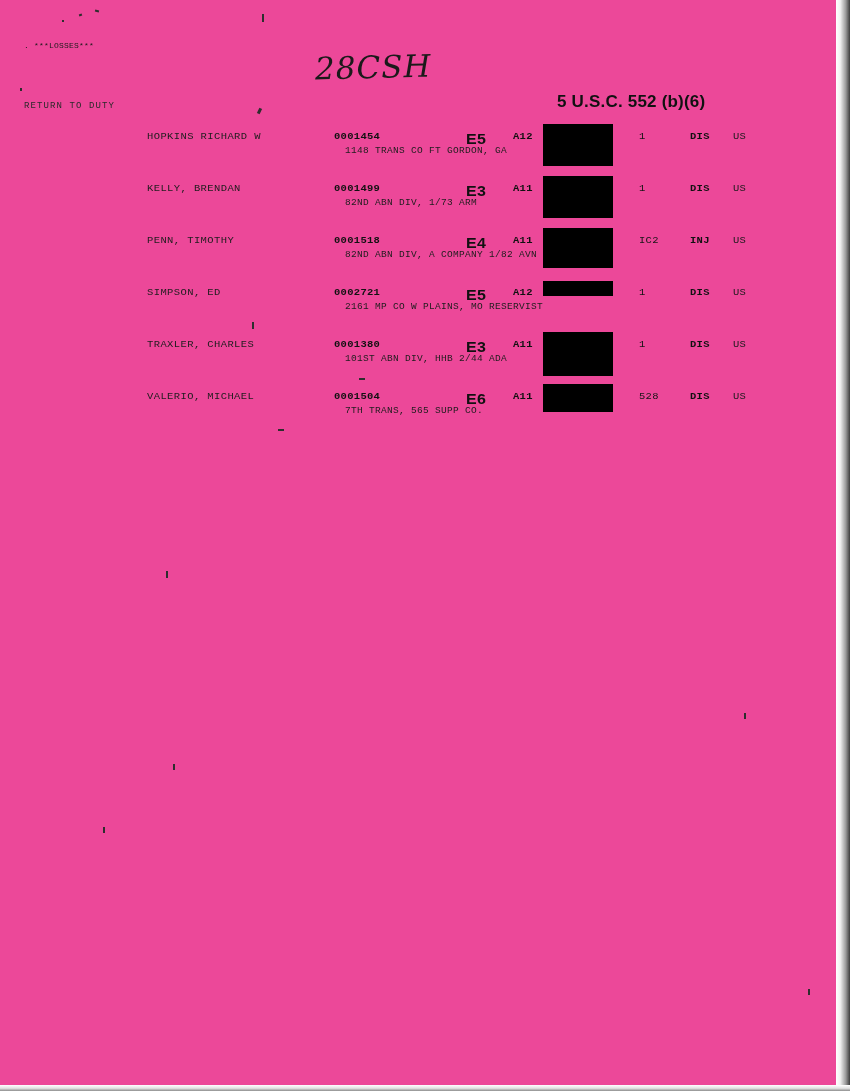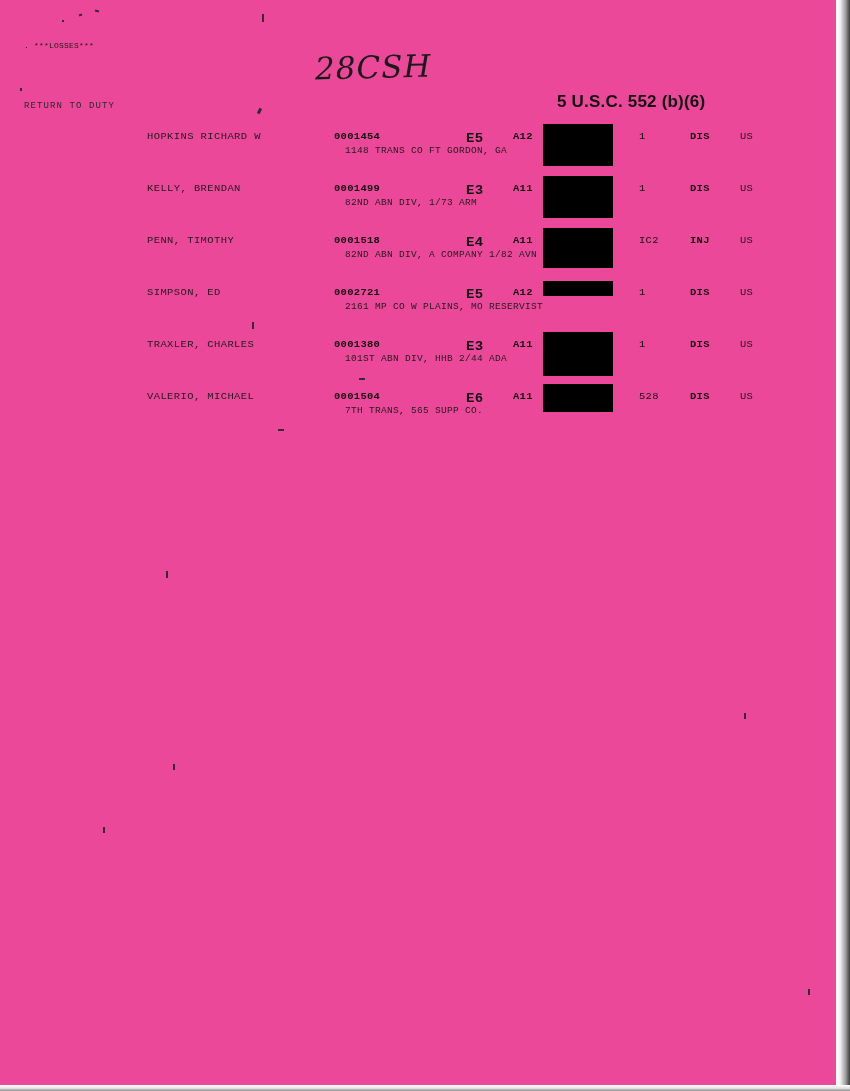--- a/index.html
+++ b/index.html
@@ -117,22 +117,22 @@
     font-size: 10.5px;
     font-weight: bold;
     letter-spacing: 0.3px;
     color: #111111;
     transform: scaleY(0.94);
   }
   .r-grade {
     position: absolute;
     left: 466px;
     top: 4px;
-    font-family: Liberation Mono, monospace;
-    font-size: 14px;
+    font-family: Liberation Sans, sans-serif;
+    font-size: 16px;
     font-weight: bold;
     letter-spacing: 0.3px;
     color: #111111;
     transform: scaleY(0.94);
   }
   .r-code {
     position: absolute;
     left: 513px;
     top: 4px;
     font-family: "Liberation Mono", monospace;
@@ -171,21 +171,20 @@
   }
   .r-svc {
     position: absolute;
     left: 733px;
     top: 4px;
     font-family: "Liberation Mono", monospace;
     font-size: 10.5px;
     letter-spacing: 0.3px;
     color: #1a1a1a;
     transform: scaleY(0.94);
-    margin-left: 7px;
   }
   .r-unit {
     position: absolute;
     left: 345px;
     top: 19px;
     font-family: "Liberation Mono", monospace;
     font-size: 9.5px;
     letter-spacing: 0.3px;
     color: #1d1d1d;
     transform: scaleY(0.94);

